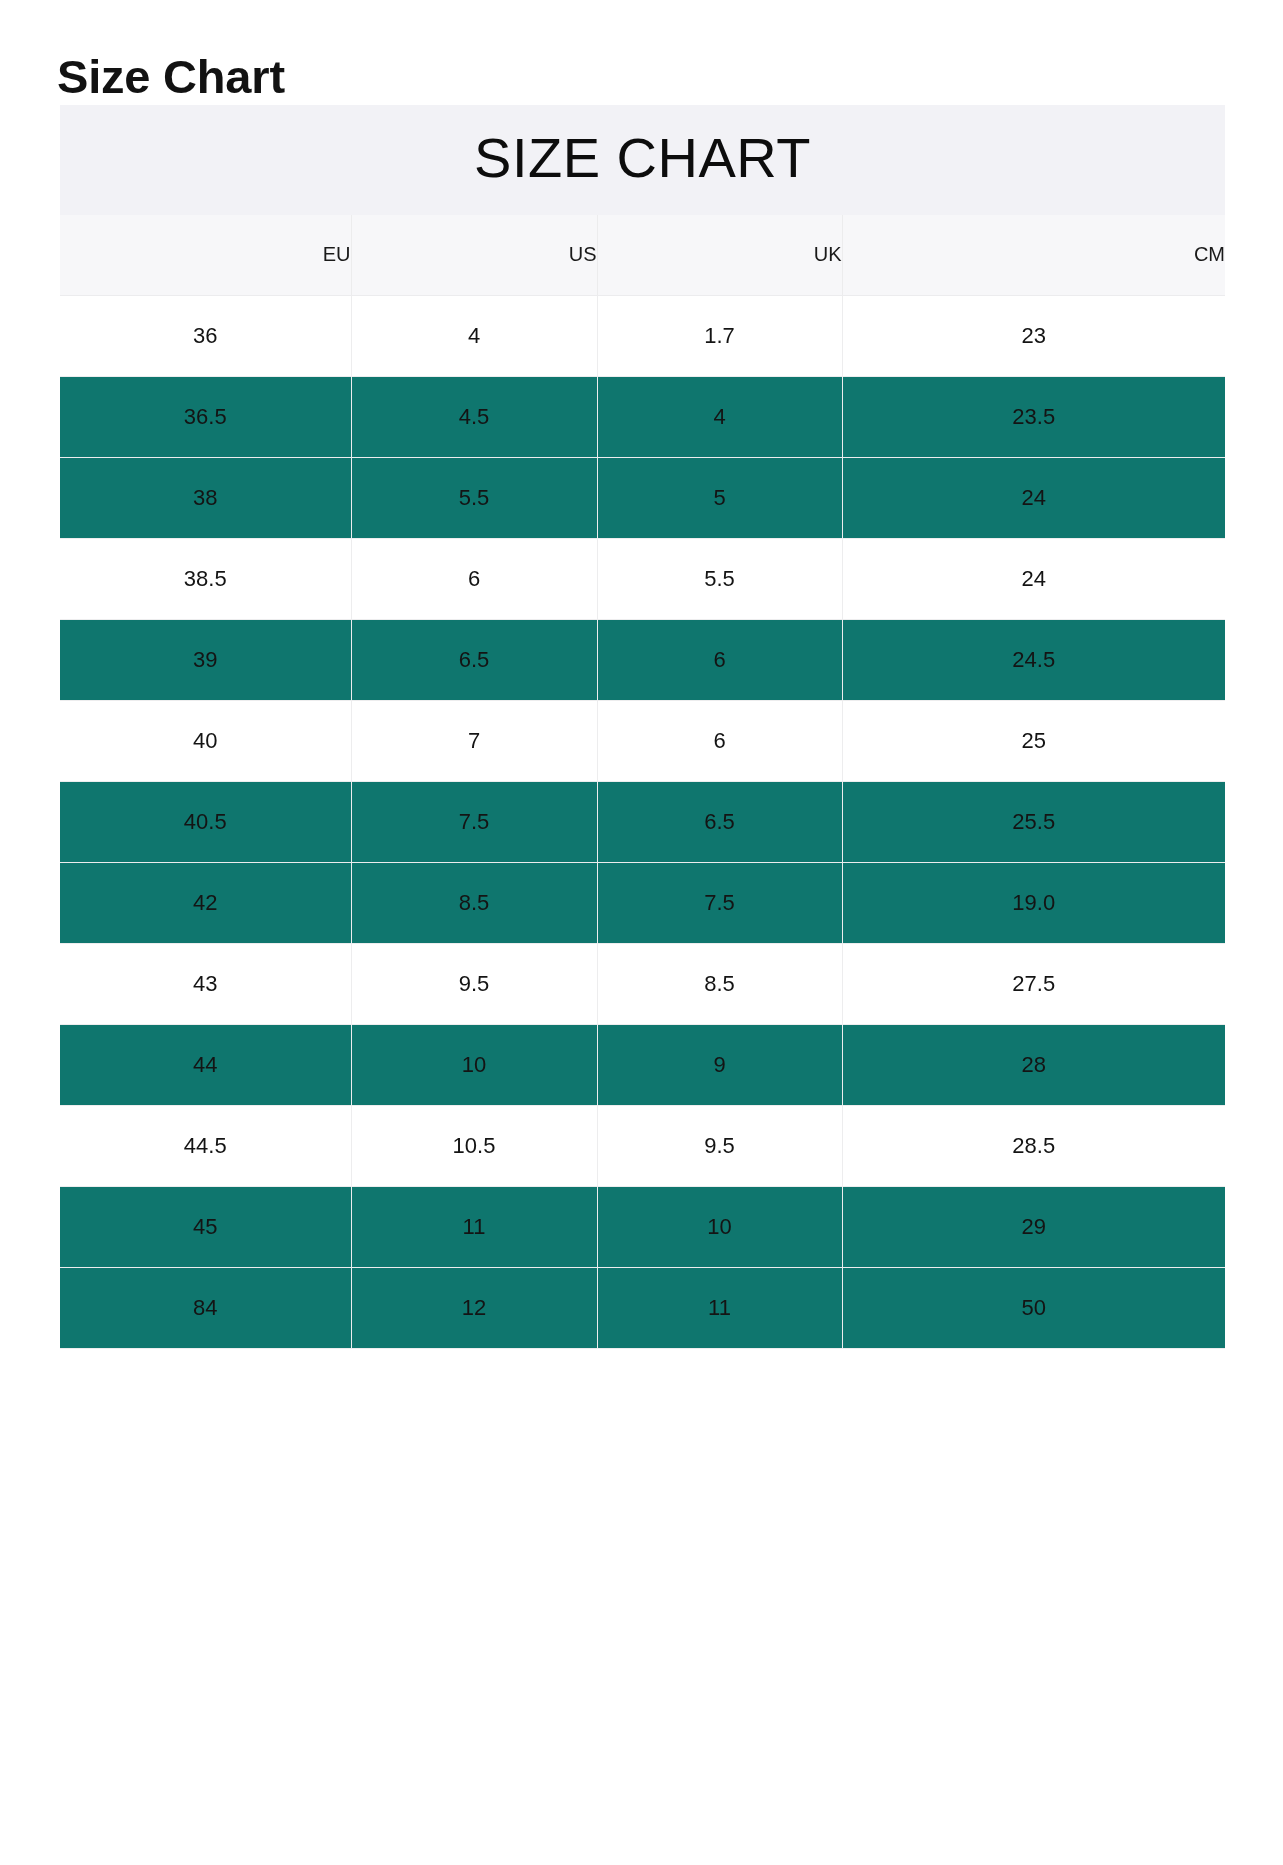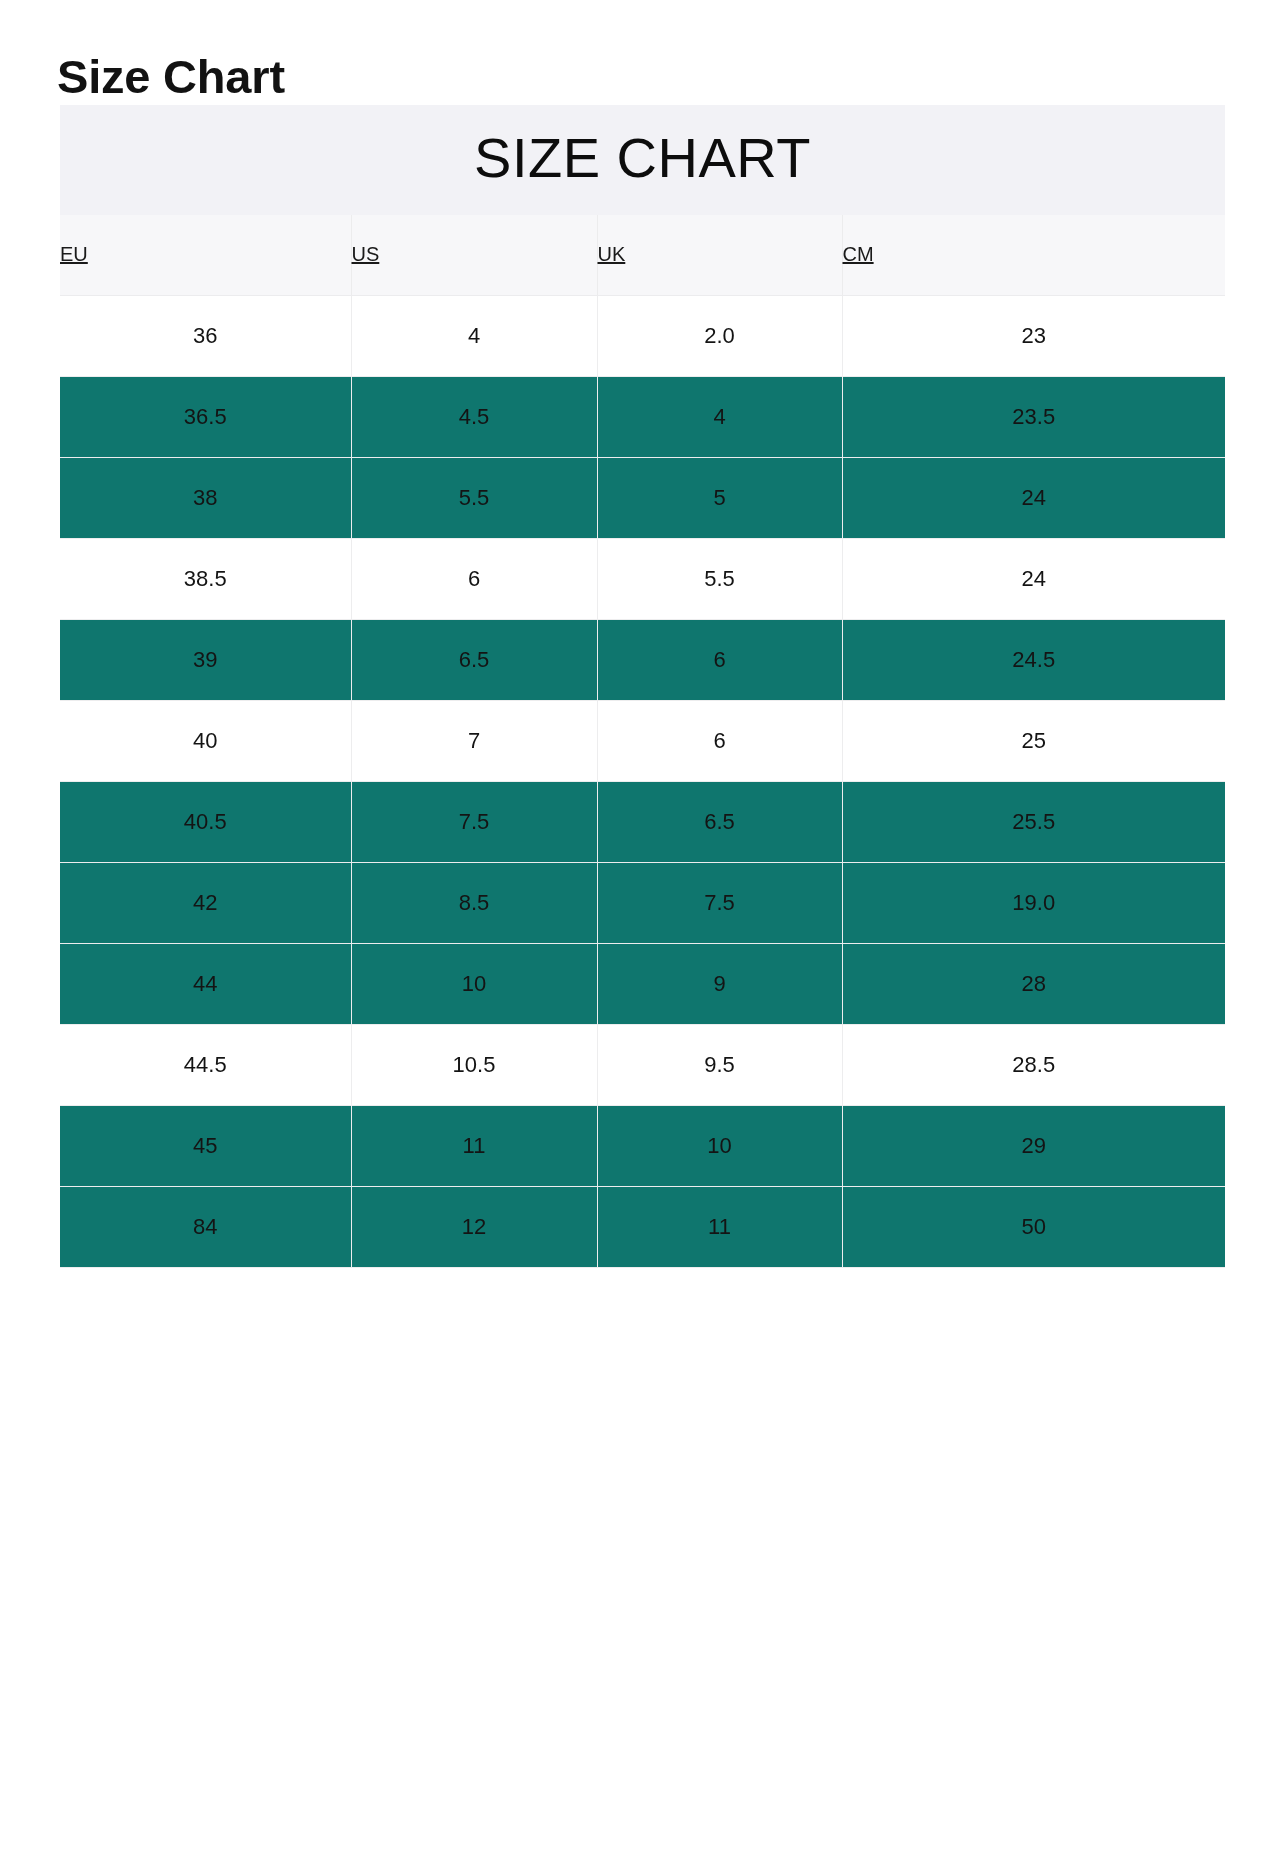--- a/index.html
+++ b/index.html
@@ -60,27 +60,26 @@
     color: #0d0d0d;
     line-height: 1.1;
   }
 
   
   thead tr.header-row th {
     background: #f7f7f9;
     font-size: 20px;
     font-weight: 400;
     color: #1a1a1a;
-    text-align: left;
+    text-align: right;
     height: 81px;
     padding: 0;
     border-right: 1px solid #ececed;
     border-bottom: 1px solid #ececee;
     vertical-align: middle;
-    text-decoration: underline;
   }
   thead tr.header-row th:last-child { border-right: none; }
 
   
   tbody tr td {
     height: 81px;
     padding: 0;
     text-align: center;
     vertical-align: middle;
     font-size: 22px;
@@ -127,21 +126,21 @@
           <th>UK</th>
           <th>CM</th>
         </tr>
     </thead>
 
     <tbody id="table-body">
 
     <tr>
           <td>36</td>
           <td>4</td>
-          <td>2.0</td>
+          <td>1.7</td>
           <td>23</td>
         </tr>
         <tr class="row-alt">
           <td>36.5</td>
           <td>4.5</td>
           <td>4</td>
           <td>23.5</td>
         </tr>
         <tr class="row-alt">
           <td>38</td>
@@ -172,20 +171,26 @@
           <td>7.5</td>
           <td>6.5</td>
           <td>25.5</td>
         </tr>
         <tr class="row-alt">
           <td>42</td>
           <td>8.5</td>
           <td>7.5</td>
           <td>19.0</td>
         </tr>
+        <tr>
+          <td>43</td>
+          <td>9.5</td>
+          <td>8.5</td>
+          <td>27.5</td>
+        </tr>
         <tr class="row-alt">
           <td>44</td>
           <td>10</td>
           <td>9</td>
           <td>28</td>
         </tr>
         <tr>
           <td>44.5</td>
           <td>10.5</td>
           <td>9.5</td>

